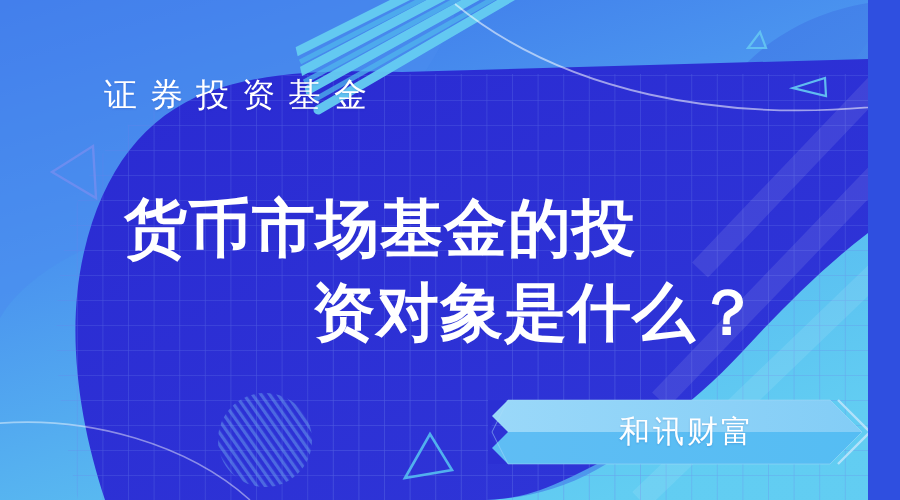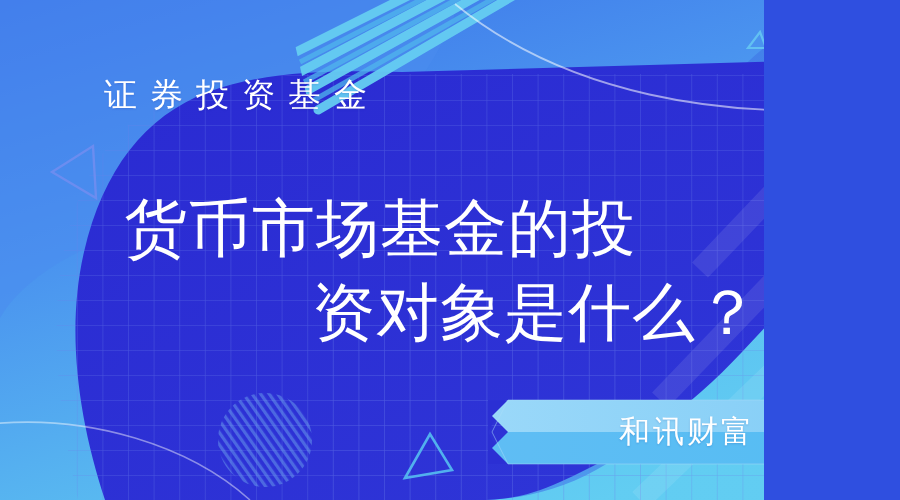--- a/index.html
+++ b/index.html
@@ -3,21 +3,21 @@
 <meta charset="utf-8">
 <style>
   * { margin:0; padding:0; box-sizing:border-box; }
   html,body {
     width:900px; height:500px;
     font-family:"Liberation Sans","DejaVu Sans",sans-serif;
     overflow:hidden; background:#2f4fe0;
   }
   #poster {
     position:relative;
-    width:764px; height:500px;
+    width:868px; height:500px;
     overflow:hidden;
     background:linear-gradient(160deg,#3a6fe8 0%,#4a93ef 45%,#5cc6ef 100%);
   }
   .layer { position:absolute; inset:0; }
   .layer svg { display:block; width:900px; height:500px; }
 
   
   .subtitle {
     position:absolute;
     left:104px; top:78px;
@@ -28,21 +28,21 @@
     font-weight:400;
     white-space:nowrap;
     text-shadow:0 1px 2px rgba(20,40,160,.18);
   }
   .headline {
     position:absolute;
     left:0; top:186px;
     width:760px;
     color:#ffffff;
     font-size:63px;
-    font-weight:normal;
+    font-weight:bold;
     line-height:84px;
     letter-spacing:1px;
     text-align:center;
     white-space:nowrap;
   }
   .headline .ln { display:block; }
   .headline .ln2 { text-indent:0;text-align:right; }
 
   
   .banner {

